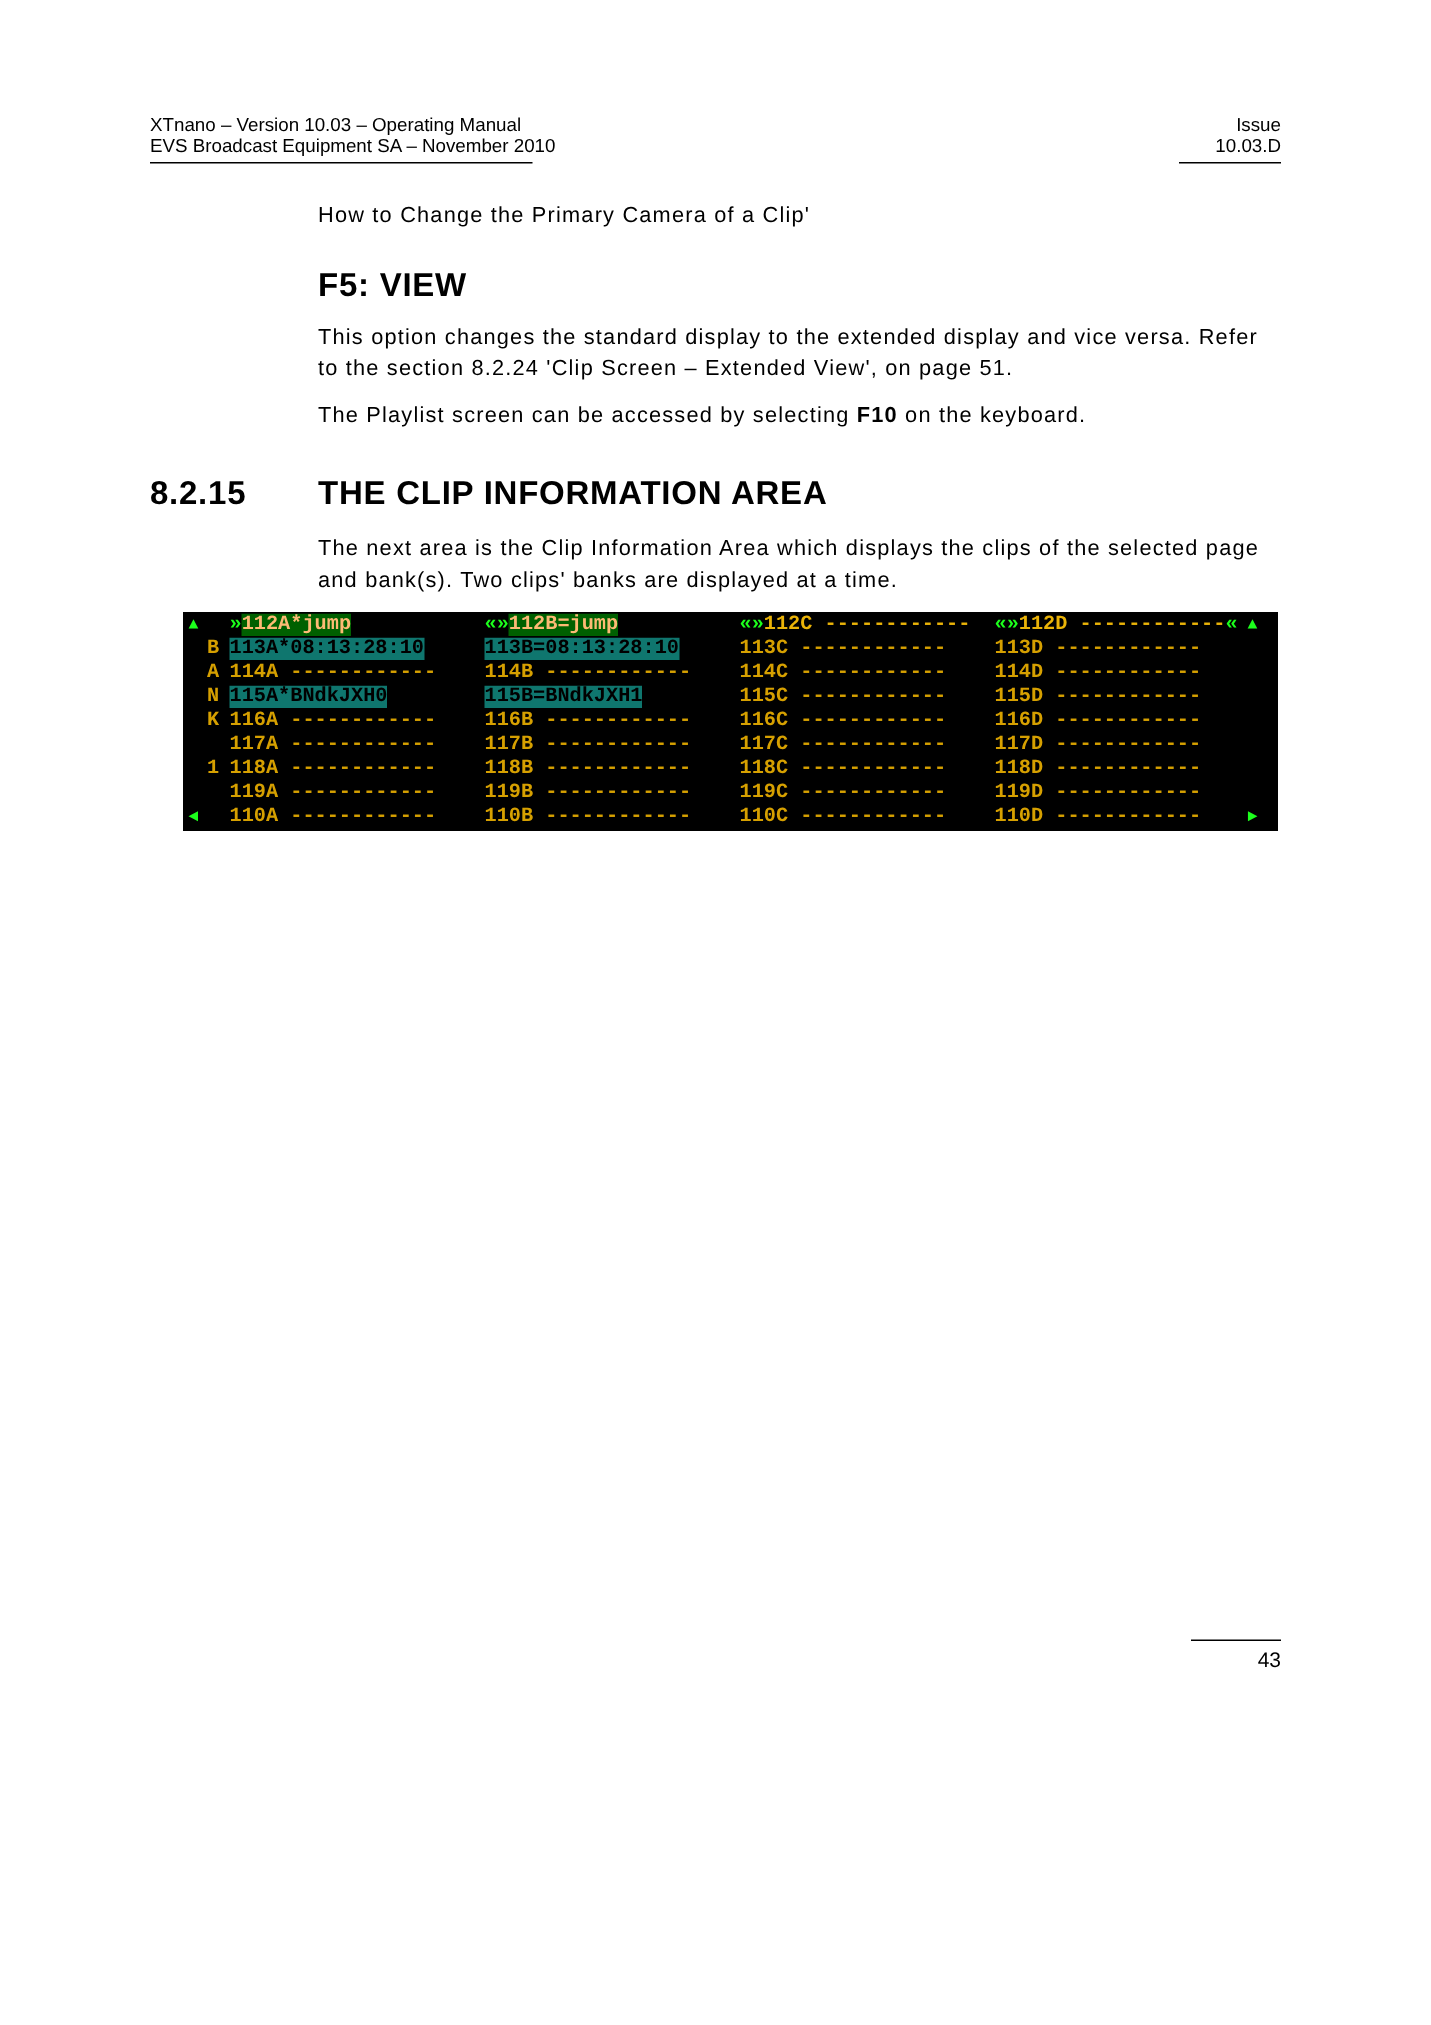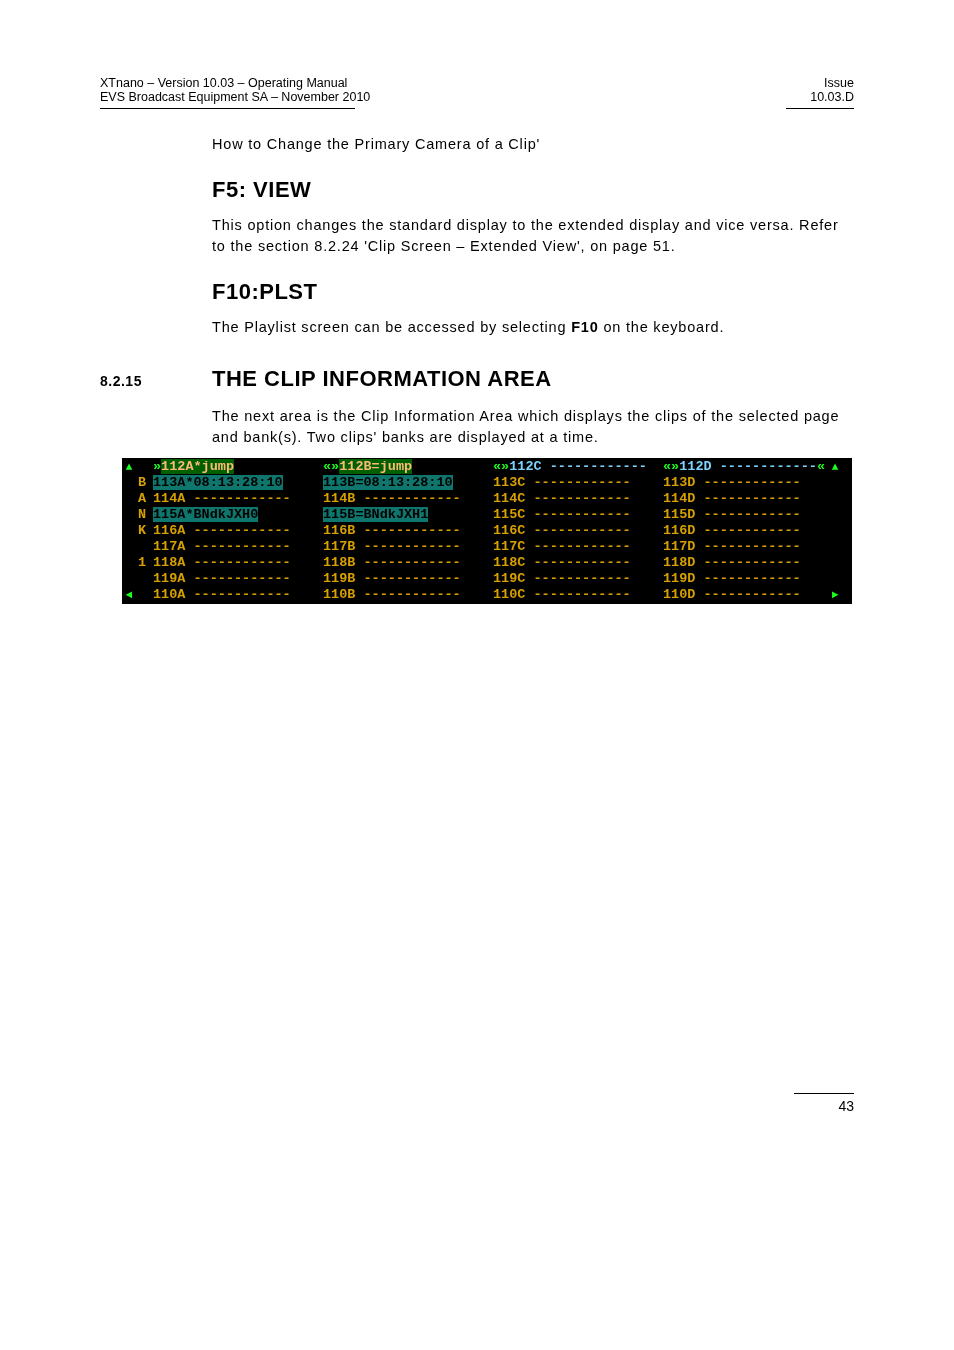--- a/index.html
+++ b/index.html
@@ -10,37 +10,37 @@
   .header .right { text-align: right; }
   .header-line1 { display: block; }
   .header-line2 { display: block; }
   .header-rule-row { display: flex; justify-content: space-between; margin-top: 2px; }
   .header-rule-left { border-top: 1px solid #000; width: 255px; height: 0; }
   .header-rule-right { border-top: 1px solid #000; width: 68px; height: 0; }
   .content { margin-top: 25px; padding-left: 112px; }
   .body-text { font-size: 14.5px; letter-spacing: 0.8px; line-height: 1.45; margin-bottom: 10px; }
   .h3 { font-size: 22px; font-weight: bold; letter-spacing: 0.5px; margin-top: 22px; margin-bottom: 12px; }
   .h2row { display: flex; align-items: baseline; margin-top: 28px; margin-bottom: 14px; margin-left: -112px; }
-  .h2num { font-size: 14px; font-weight: bold; width: 112px; letter-spacing: 0.5px; }
+  .h2num { font-size: 22px; font-weight: bold; width: 112px; letter-spacing: 0.5px; }
   .h2title { font-size: 22px; font-weight: bold; letter-spacing: 0.5px; }
   .h2title .sc { font-variant: small-caps; }
   .bold-inline { font-weight: bold; }
 
   
   .clip-shot { margin-left: -90px; width: 730px; background: #000; font-family: "Courier New", monospace; font-size: 13.5px; line-height: 1.15; padding: 1px; color: #d6a000; font-weight: bold; letter-spacing: 0px; }
   .clip-row { display: flex; align-items: stretch; height: 16px; white-space: pre; }
   .sidecol { width: 12px; display: flex; align-items: center; justify-content: center; font-size: 11px; }
   .side-green { color: #1cff1c; }
   .side-yellow { color: #d6a000; }
   .letcol { width: 14px; text-align: center; }
   .cell { width: 170px; padding-left: 4px; overflow: hidden; }
   .link { color: #1cff1c; }
   .hl-orange { background: #0f766e; color: #000; }
   .hl-greenbg { background: #006000; color: #fdba74; }
-  .txt-green { color: #7dd3fc; }
+  .txt-green { color: #eab308; }
 
   .page-num-rule { position: absolute; right: 100px; bottom: 60px; width: 60px; border-top: 1px solid #000; }
   .page-num { position: absolute; right: 100px; bottom: 40px; font-size: 14px; }
 </style>
 </head>
 <body>
 
 <div class="page">
   <div class="header">
     <div class="left">
@@ -56,21 +56,20 @@
     <div class="header-rule-left"></div>
     <div class="header-rule-right"></div>
   </div>
 
   <div class="content">
     <p class="body-text">How to Change the Primary Camera of a Clip'</p>
 
     <h3 class="h3">F5: VIEW</h3>
     <p class="body-text">This option changes the standard display to the extended display and vice versa. Refer to the section 8.2.24 'Clip Screen – Extended View', on page 51.</p>
 
-    <h3 class="h3">F10:PLST</h3>
     <p class="body-text">
       <span>The Playlist screen can be accessed by selecting </span><span class="bold-inline">F10</span><span> on the keyboard.</span>
     </p>
 
     <div class="h2row">
       <div class="h2num">8.2.15</div>
       <div class="h2title"><span class="sc">THE CLIP INFORMATION AREA</span></div>
     </div>
     <p class="body-text">The next area is the Clip Information Area which displays the clips of the selected page and bank(s). Two clips' banks are displayed at a time.</p>
 

